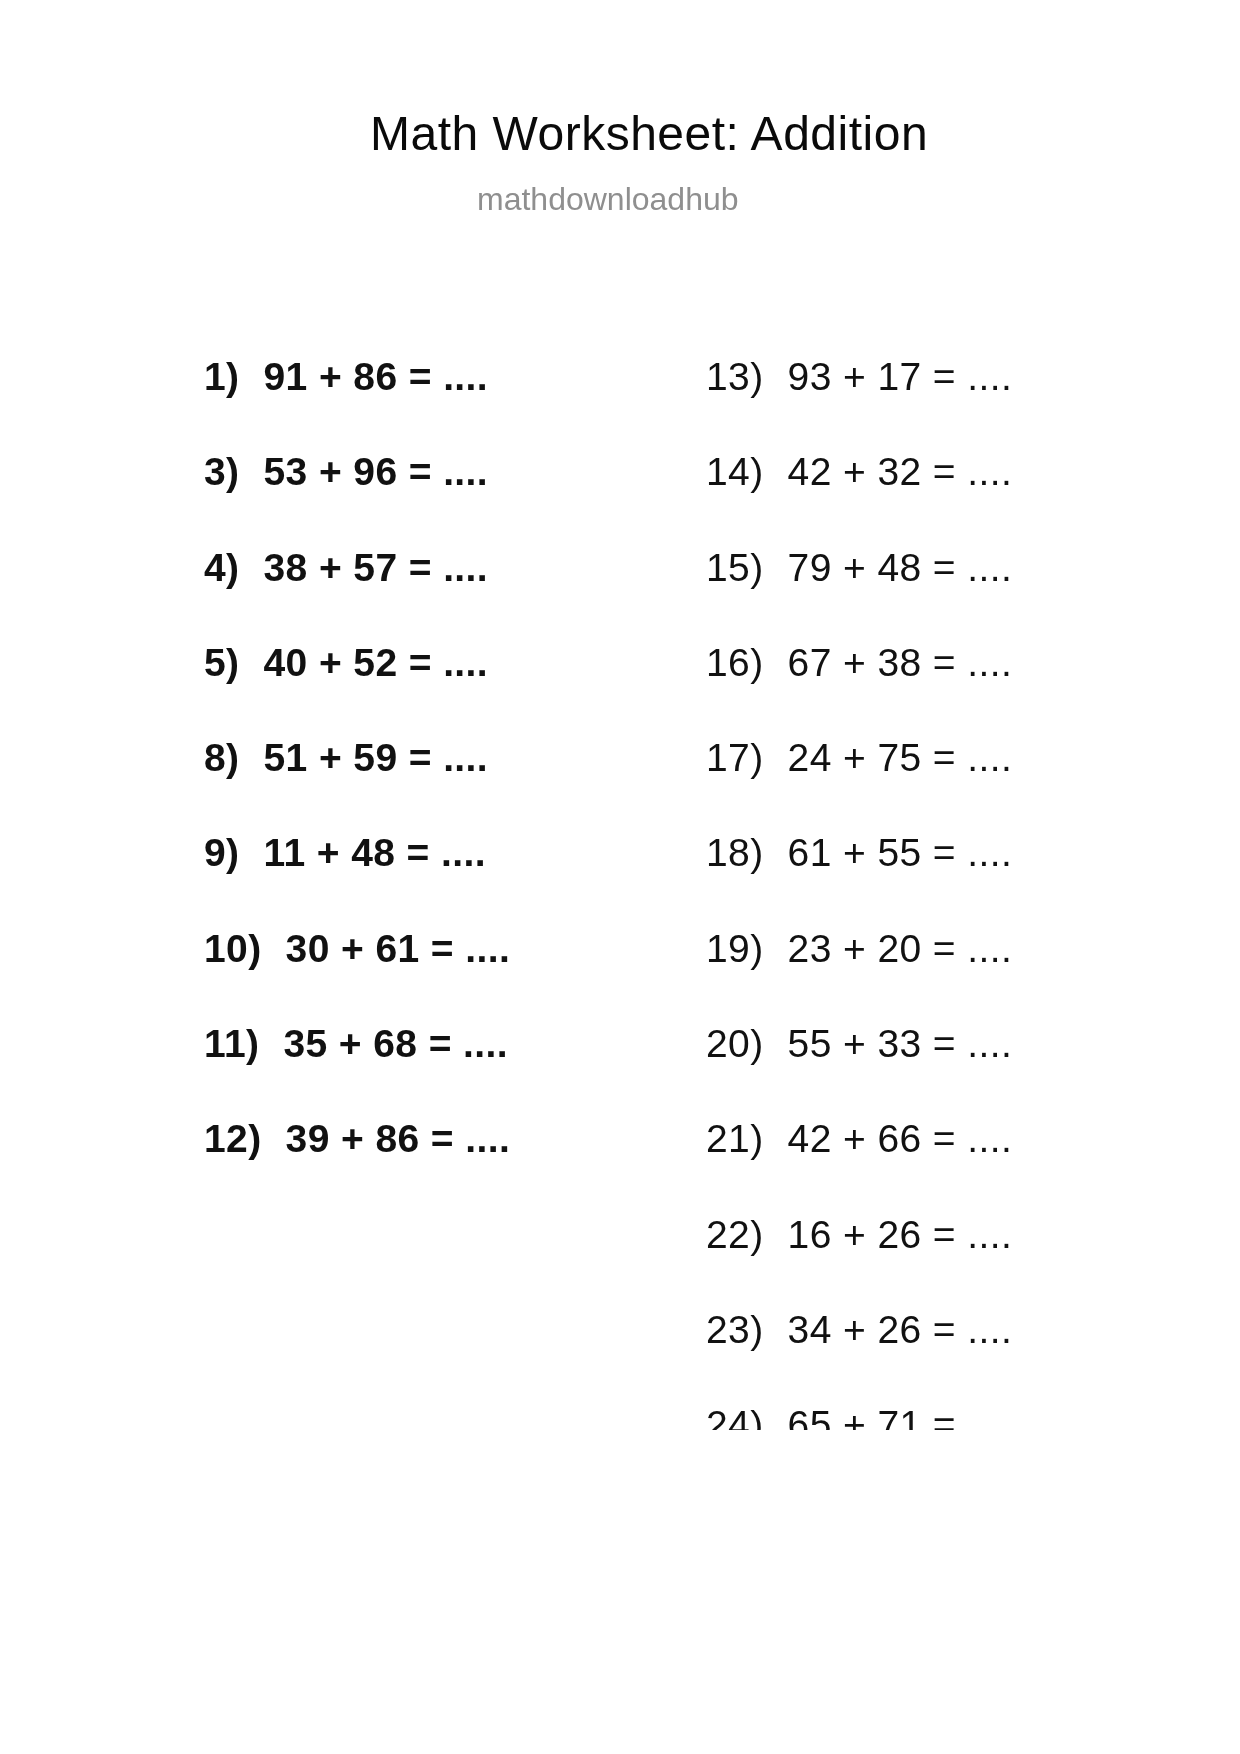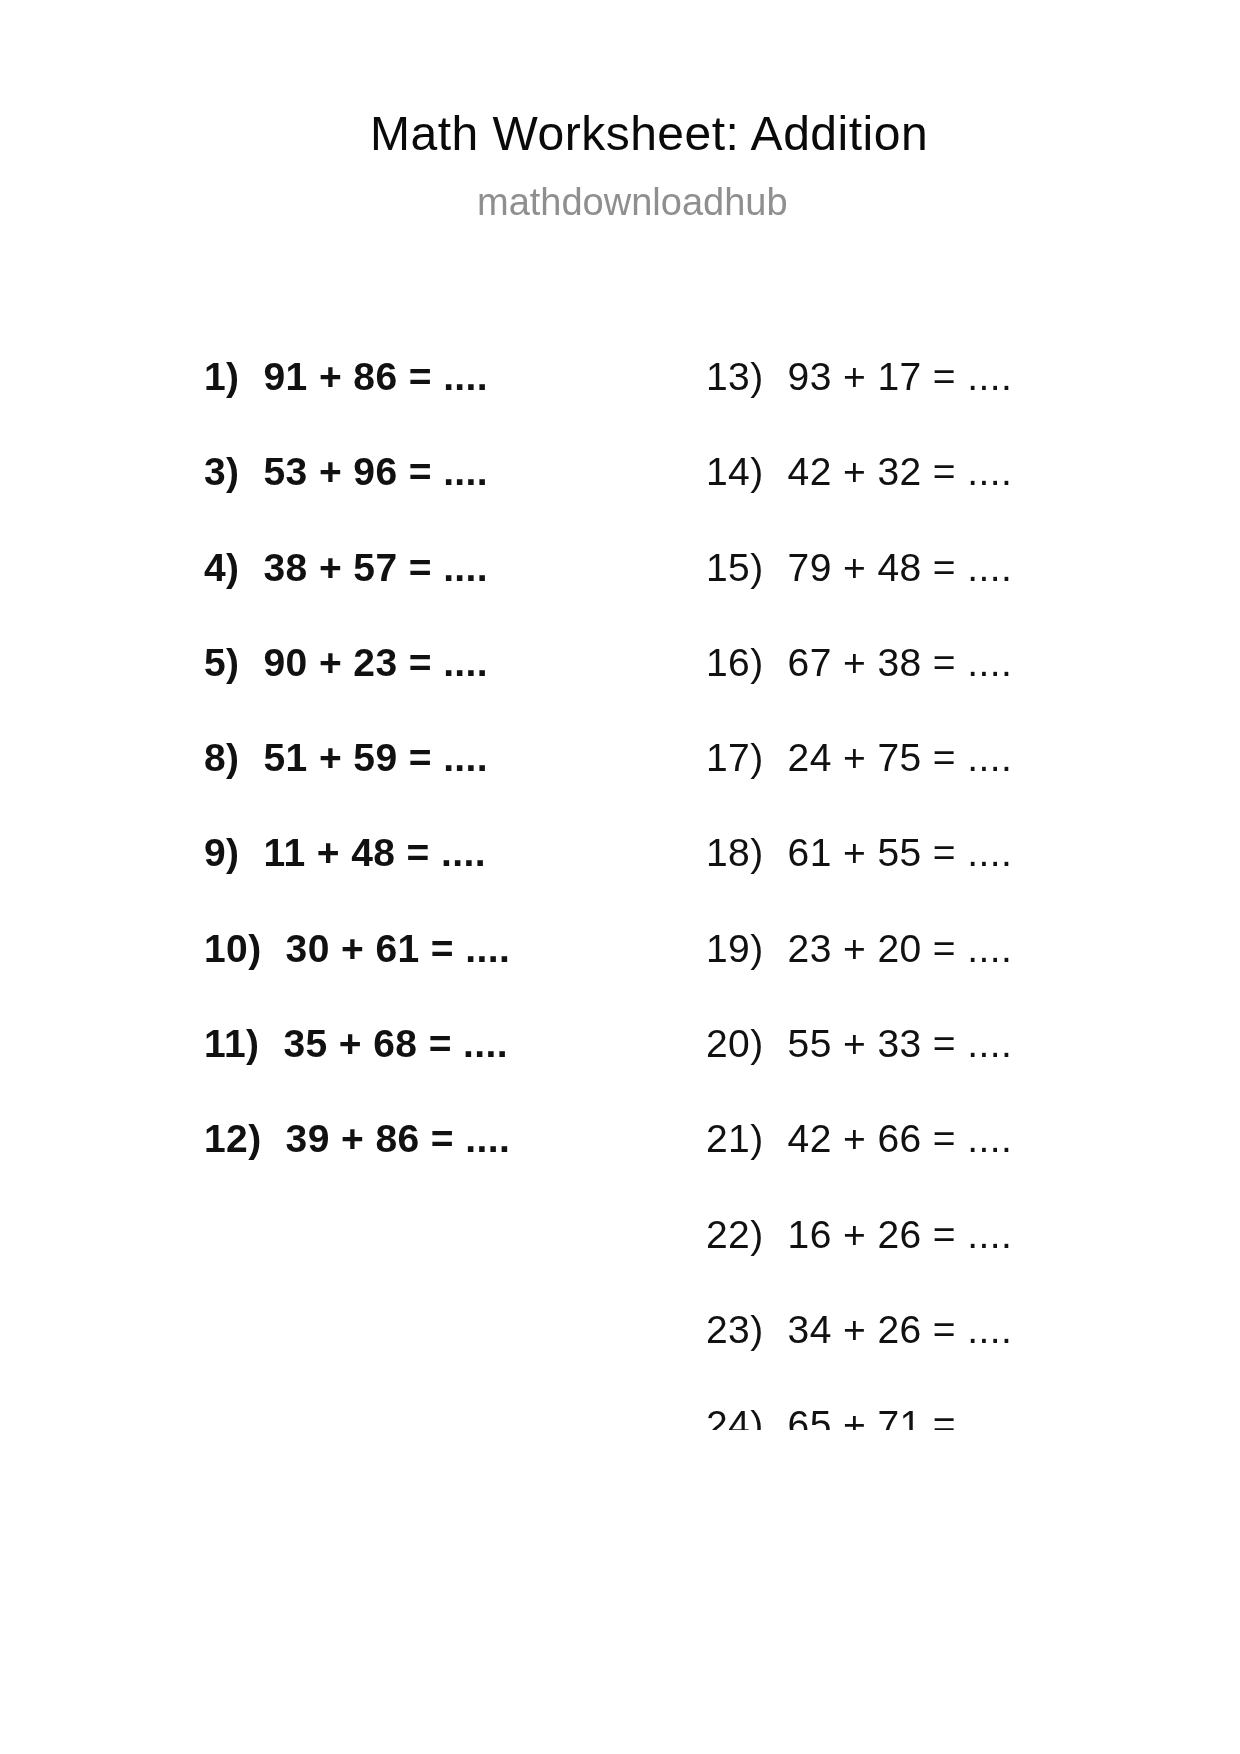--- a/index.html
+++ b/index.html
@@ -24,21 +24,21 @@
     line-height: 1.1;
     font-weight: 400;
     color: #0a0a0a;
     white-space: nowrap;
     letter-spacing: 0.5px;
   }
   .subtitle {
     position: absolute;
     left: 477px;
     top: 182px;
-    font-size: 38px;
+    font-size: 32px;
     line-height: 1.1;
     font-weight: 400;
     color: #8f8f8f;
     white-space: nowrap;
   }
   .col {
     position: absolute;
     top: 329px;
     white-space: nowrap;
   }
@@ -70,21 +70,21 @@
       <div class="row">
     <span class="num">1)</span><span class="expr">91 + 86 = ....</span>
   </div>
       <div class="row">
     <span class="num">3)</span><span class="expr">53 + 96 = ....</span>
   </div>
       <div class="row">
     <span class="num">4)</span><span class="expr">38 + 57 = ....</span>
   </div>
       <div class="row">
-    <span class="num">5)</span><span class="expr">90 + 23 = ....</span>
+    <span class="num">5)</span><span class="expr">40 + 52 = ....</span>
   </div>
       <div class="row">
     <span class="num">8)</span><span class="expr">51 + 59 = ....</span>
   </div>
       <div class="row">
     <span class="num">9)</span><span class="expr">11 + 48 = ....</span>
   </div>
       <div class="row">
     <span class="num">10)</span><span class="expr">30 + 61 = ....</span>
   </div>

